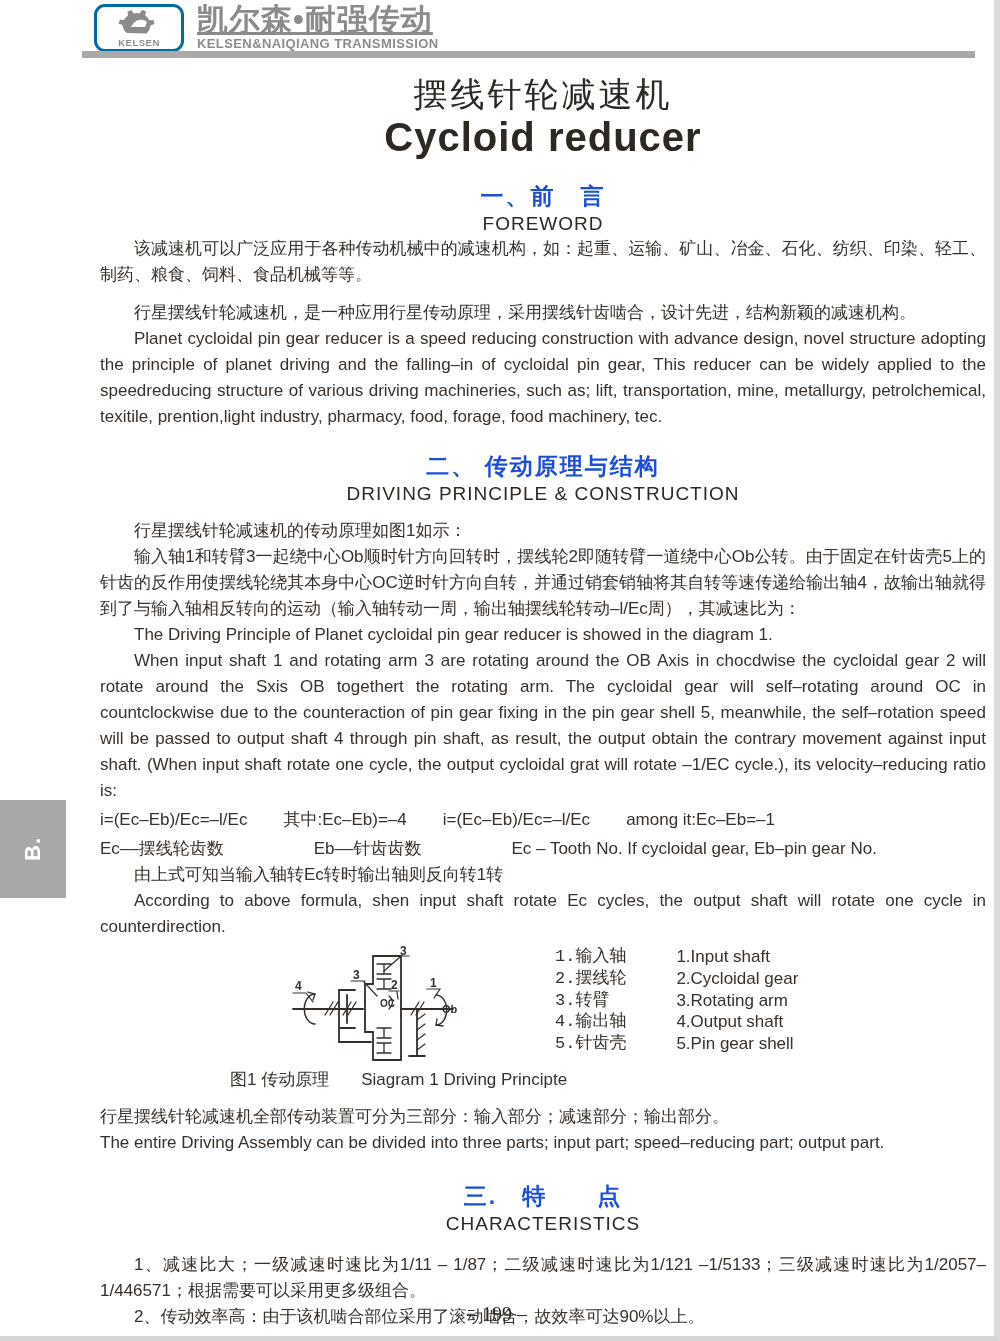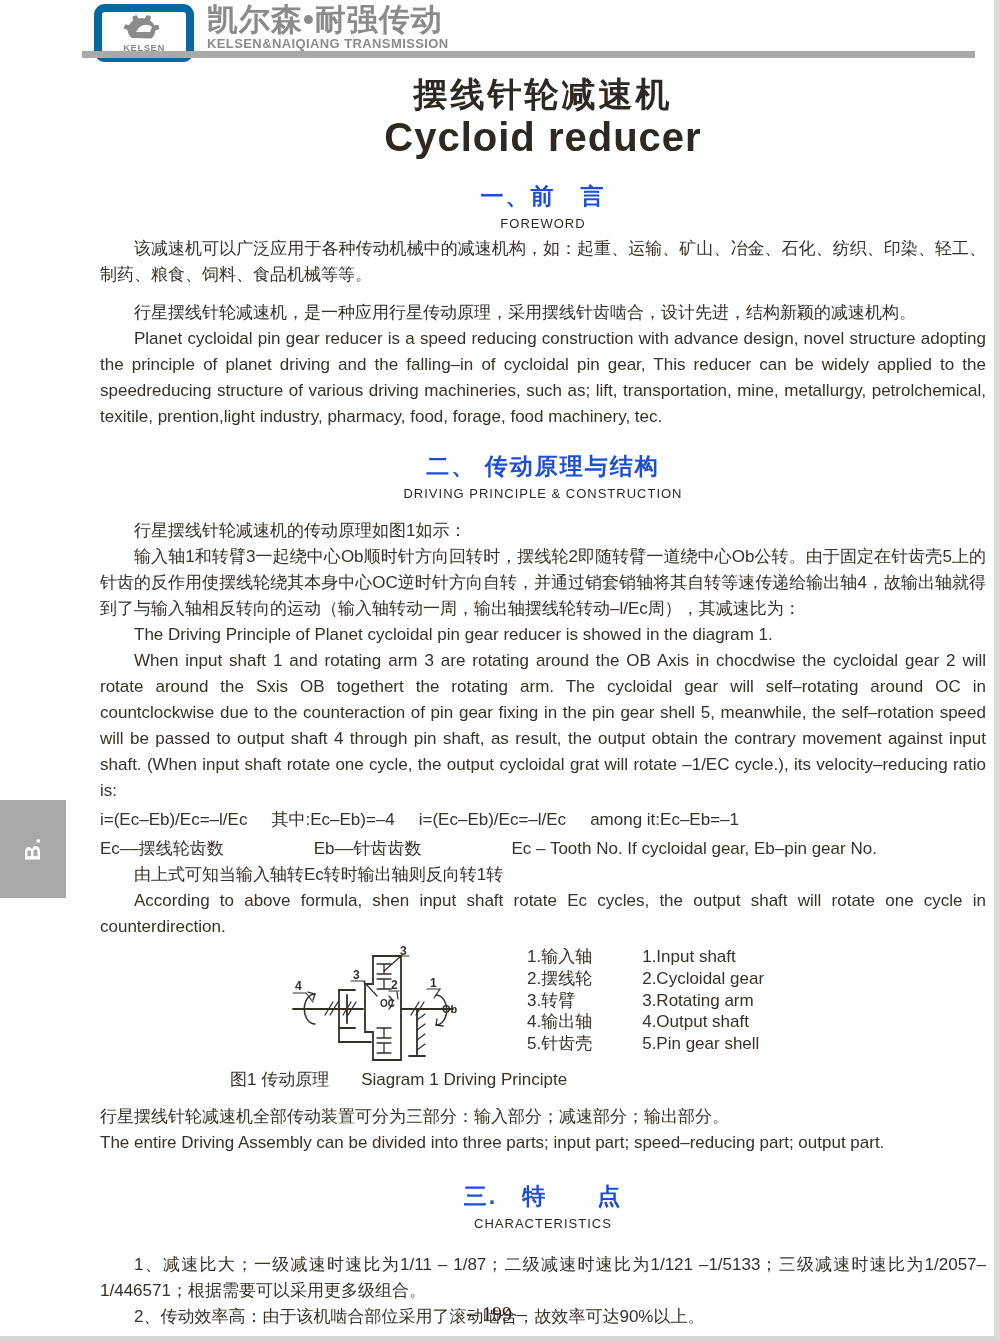--- a/index.html
+++ b/index.html
@@ -6,52 +6,52 @@
   .page {
     position:relative; width:1000px; height:1341px; box-sizing:border-box;
     background:#ffffff; overflow:hidden;
     border-right:6px solid #dcdcdc; border-bottom:5px solid #d6d6d6;
     font-family:"Liberation Sans","DejaVu Sans",sans-serif;
     color:#38302a;
   }
   
   .header { position:absolute; top:4px; left:94px; display:flex; gap:13px; align-items:flex-start; }
   .logo-box {
-    width:84px; height:42px; border:8px solid #0369a1; border-radius:11px;
+    width:84px; height:42px; border:3px solid #0369a1; border-radius:11px;
     display:flex; flex-direction:column; align-items:center; justify-content:flex-end;
     position:relative; background:#fff;
   }
   .logo-gear { position:absolute; top:2px; left:50%; transform:translateX(-50%); }
   .logo-abbr { font-size:9.5px; font-weight:bold; color:#8b8b8b; letter-spacing:0.5px; margin-bottom:1px; }
-  .brand-cn { font-size:31px; font-weight:bold; color:#8b8b8b; line-height:32px; letter-spacing:1px; }
+  .brand-cn { font-size:31px; font-weight:bold; color:#8b8b8b; line-height:32px; letter-spacing:1px;text-decoration:underline; }
   .brand-en { font-size:13px; font-weight:bold; color:#8b8b8b; letter-spacing:0.4px; line-height:15px; }
   .rule { position:absolute; top:51px; left:82px; width:893px; height:7px; background:#a9a9a9; }
   
   .side-tab {
     position:absolute; left:0; top:800px; width:66px; height:98px; background:#a8a8a8;
     display:flex; align-items:center; justify-content:center;
   }
   .side-tab span { transform:rotate(-90deg); color:#ffffff; font-size:22px; font-weight:bold; letter-spacing:1px; }
   
   .content { position:absolute; left:100px; top:62px; width:886px; }
-  .title-cn { text-align:center; font-size:34px; font-weight:bold; color:#2e2823; letter-spacing:3px; line-height:40px; margin-top:12px; }
+  .title-cn { text-align:center; font-size:34px; font-weight:normal; color:#2e2823; letter-spacing:3px; line-height:40px; margin-top:12px; }
   .title-en { text-align:center; font-size:40px; font-weight:bold; color:#2e2823; letter-spacing:1px; line-height:46px; }
   .sec { text-align:center; margin-top:22px; }
   .sec-cn { font-size:23px; font-weight:bold; color:#1d4ed8; letter-spacing:2px; line-height:28px; }
-  .sec-en { font-size:13px; color:#2e2823; letter-spacing:1px; line-height:24px; margin-top:2px; }
+  .sec-en { font-size:19px; color:#2e2823; letter-spacing:1px; line-height:24px; margin-top:2px; }
   p { margin:0; font-size:17px; line-height:26px; text-align:justify; }
   .indent { text-indent:2em; }
   .mt { margin-top:12px; }
-  .frow { display:flex; gap:24px; font-size:17px; line-height:27px; margin-top:2px; }
+  .frow { display:flex; gap:36px; font-size:17px; line-height:27px; margin-top:2px; }
   .frow2 { gap:90px; }
   
   .figure-row { display:flex; align-items:flex-start; margin-top:6px; }
   .diagram { margin-left:185px; flex:none; }
   .legend-col { flex:none; font-size:17px; line-height:21.8px; }
-  .legend-cn { margin-left:62px; }
+  .legend-cn { margin-left:90px;font-family:Liberation Mono, monospace; }
   .legend-en { margin-left:50px; }
   .caption { display:flex; gap:32px; margin:0 0 0 130px; font-size:17px; line-height:24px; }
   .footer {
     position:absolute; left:0; right:0; bottom:10px; text-align:center;
     font-family:"Liberation Serif","DejaVu Serif",serif; font-size:20px; color:#2e2823;
   }
   svg text { font-family:"Liberation Sans","DejaVu Sans",sans-serif; fill:#352e29; font-weight:bold; }
 </style>
 </head>
 <body>

